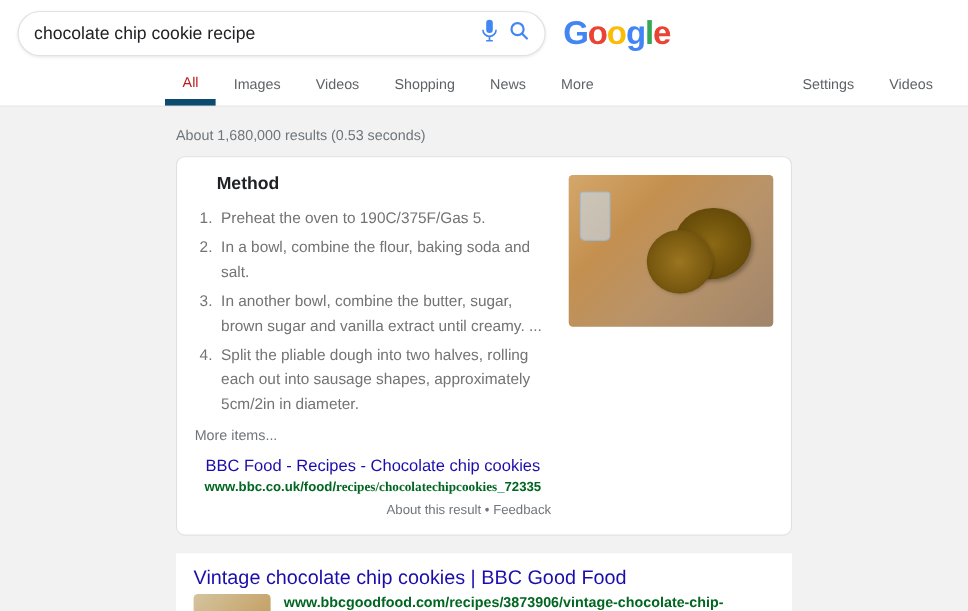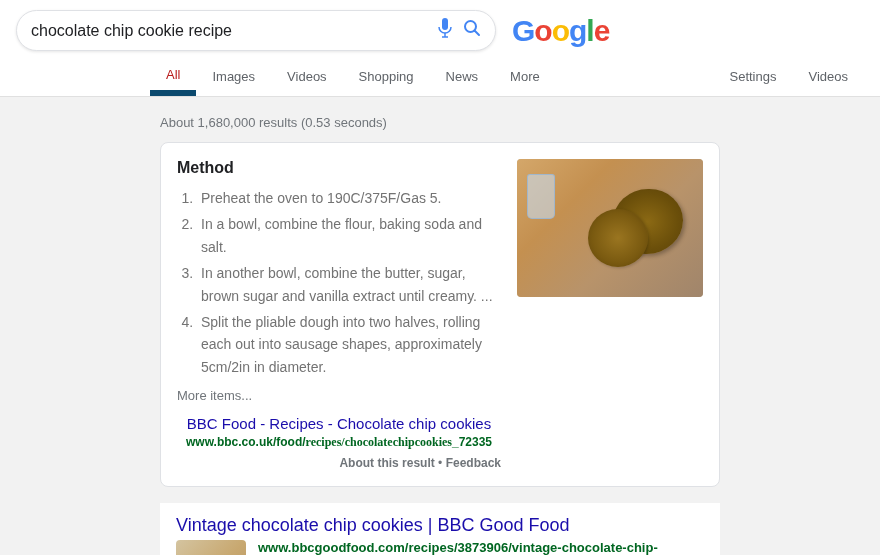--- a/index.html
+++ b/index.html
@@ -106,20 +106,21 @@
       margin-bottom: 16px;
     }
     #snippet-content {
       flex: 1;
     }
     #snippet-method-title {
       font-size: 16px;
       font-weight: bold;
       color: #202124;
       margin-bottom: 10px;
+      margin-left: 20px;
     }
     #snippet-steps {
       font-size: 14px;
       color: #737373;
       line-height: 1.6;
       padding-left: 0;
       list-style: none;
     }
     #snippet-steps li {
       margin-bottom: 4px;
@@ -195,21 +196,21 @@
       margin-top: 2px;
     }
     #snippet-url span { font-weight: bold; }
     #snippet-about {
       text-align: right;
       font-size: 12px;
       color: #70757a;
       padding-top: 6px;
       cursor: pointer;
     }
-    #snippet-about a { color: #70757a; text-decoration: none; font-weight: bold; }
+    #snippet-about a { color: #70757a; text-decoration: none; }
 
     
     #result-2 {
       background: #fff;
       padding: 12px 16px;
       margin-bottom: 0;
     }
     #result-2-title {
       font-size: 18px;
       color: #1a0dab;

